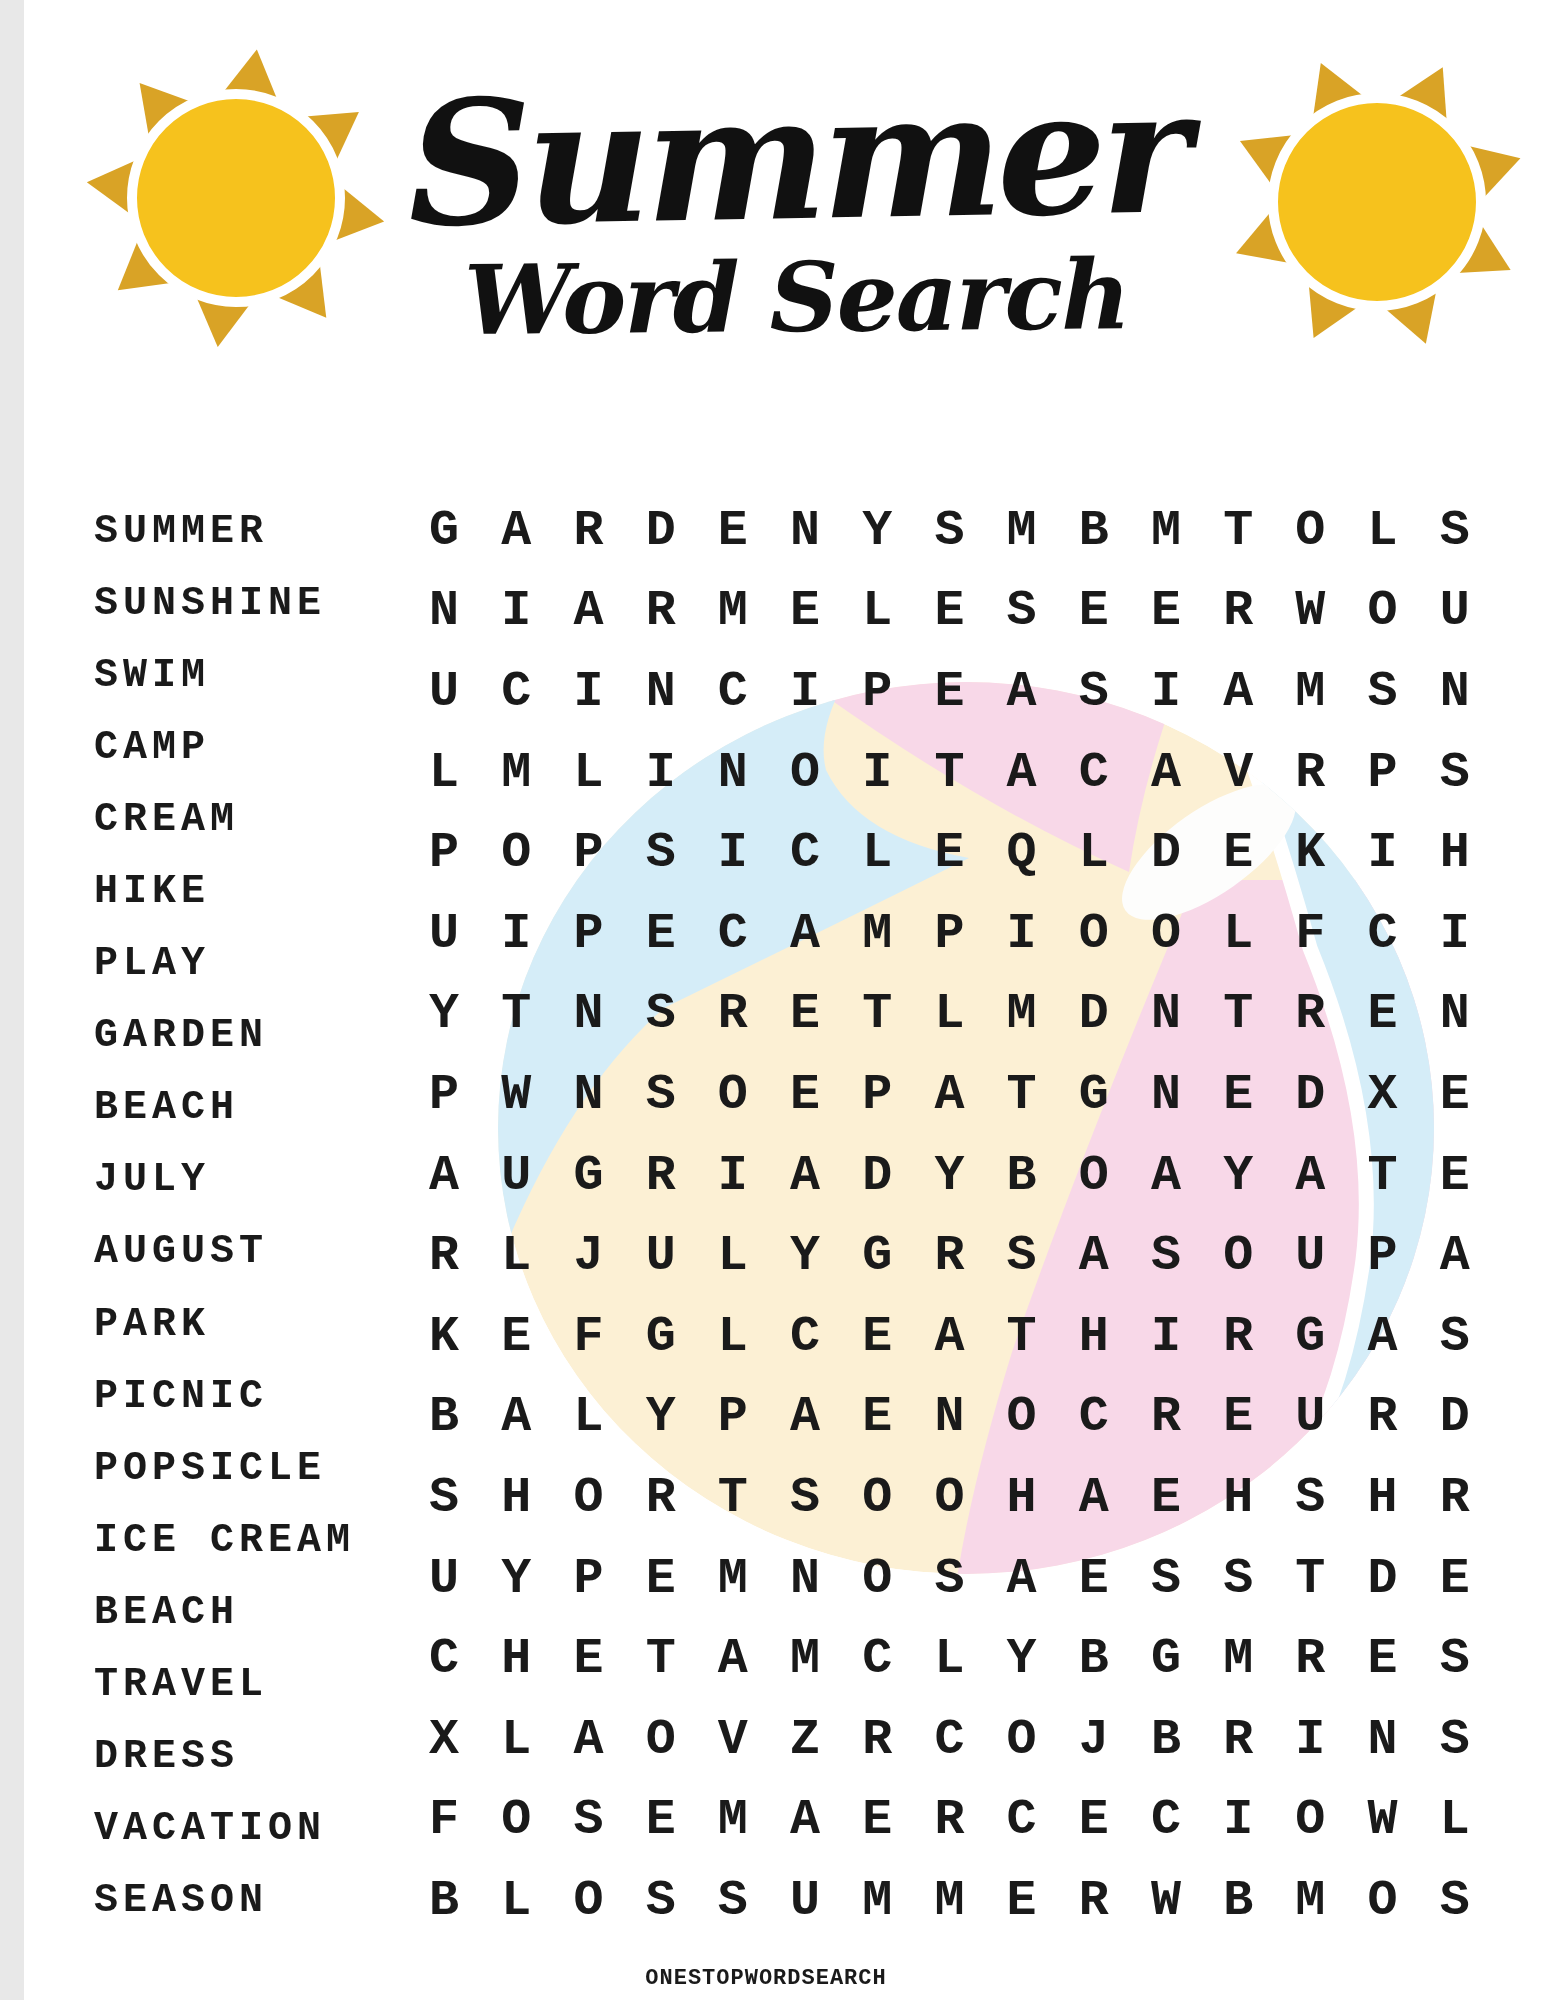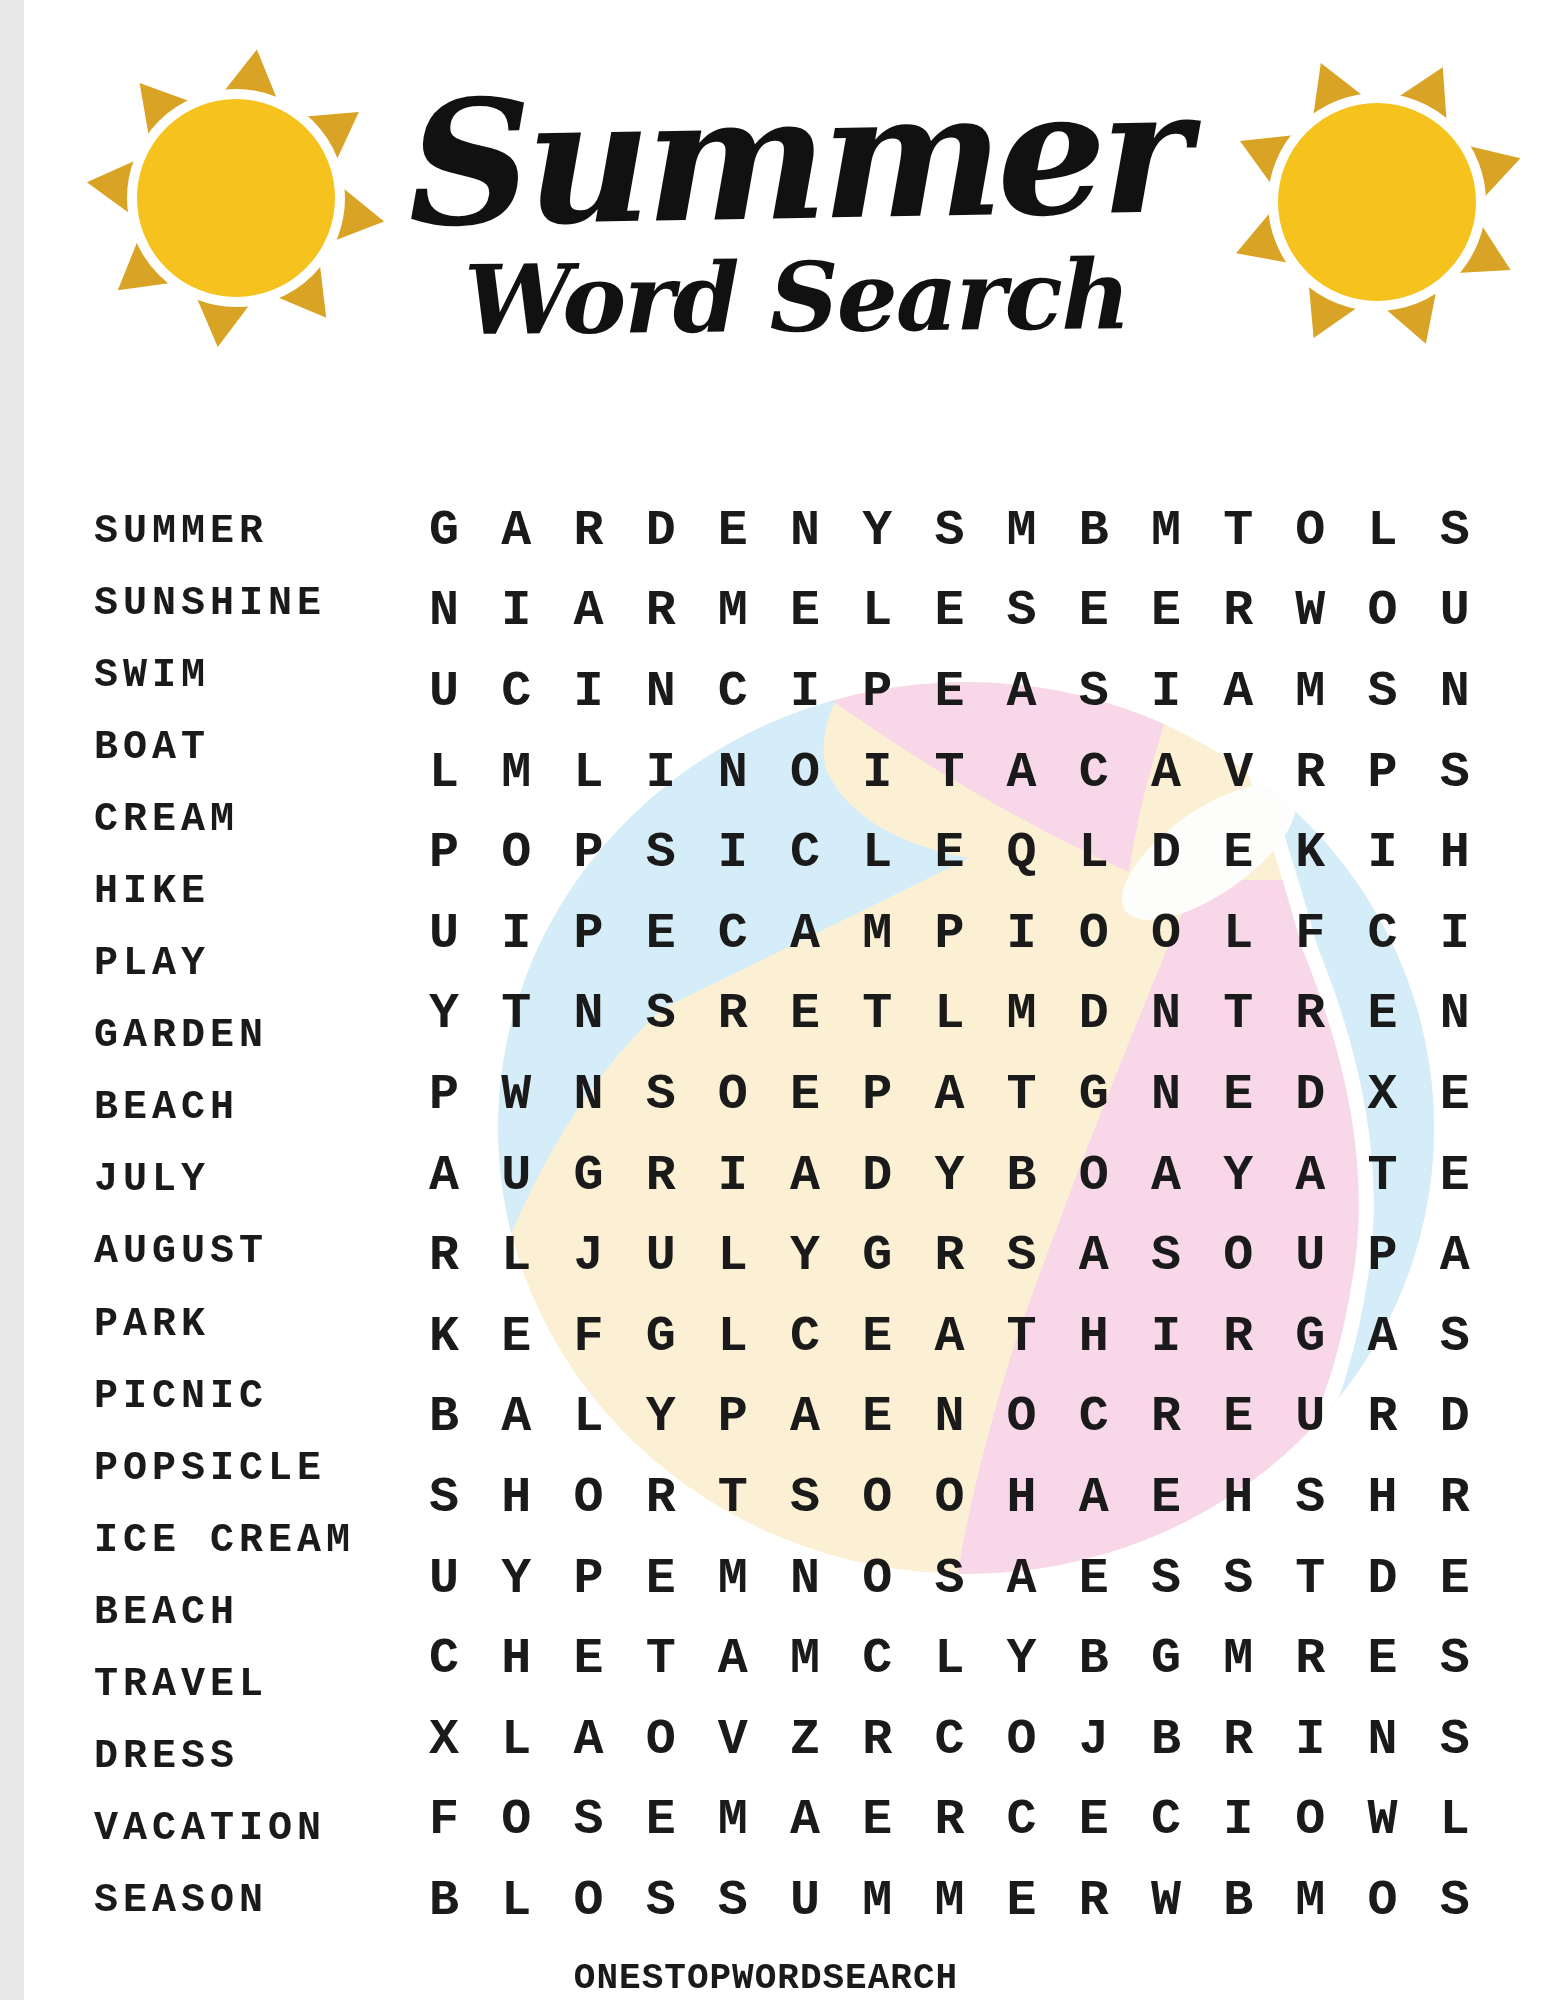--- a/index.html
+++ b/index.html
@@ -44,21 +44,21 @@
     grid-auto-rows:80.6px;
     color:var(--ink);
   }
   .grid .cell{
     display:flex;align-items:center;justify-content:center;
     font-size:50px;font-weight:700;
   }
   .footer{
     position:absolute;left:742px;top:1978px;z-index:2;
     transform:translate(-50%,-50%);
-    font-size:36px;font-weight:700;letter-spacing:1px;
+    font-size:22px;font-weight:700;letter-spacing:1px;
     color:var(--ink);white-space:nowrap;
   }
 </style>
 </head>
 <body>
 
 <div class="page">
 
   <svg class="sun sun-left" viewBox="0 0 300 300">
     <g>
@@ -114,21 +114,21 @@
       <path d="M 1191 664 Q 1241 786 1286 948 Q 1356 1120 1339 1260 Q 1322 1384 1278 1462" style="fill:none;stroke:#ffffff;stroke-width:15"></path>
 
       <ellipse cx="1185" cy="852" rx="102" ry="42" transform="rotate(-35 1185 852)" style="fill:var(--cap-white)"></ellipse>
     </g>
   </svg>
 
   <div class="word-list">
       <div class="word">SUMMER</div>
       <div class="word">SUNSHINE</div>
       <div class="word">SWIM</div>
-      <div class="word">BOAT</div>
+      <div class="word">CAMP</div>
       <div class="word">CREAM</div>
       <div class="word">HIKE</div>
       <div class="word">PLAY</div>
       <div class="word">GARDEN</div>
       <div class="word">BEACH</div>
       <div class="word">JULY</div>
       <div class="word">AUGUST</div>
       <div class="word">PARK</div>
       <div class="word">PICNIC</div>
       <div class="word">POPSICLE</div>

